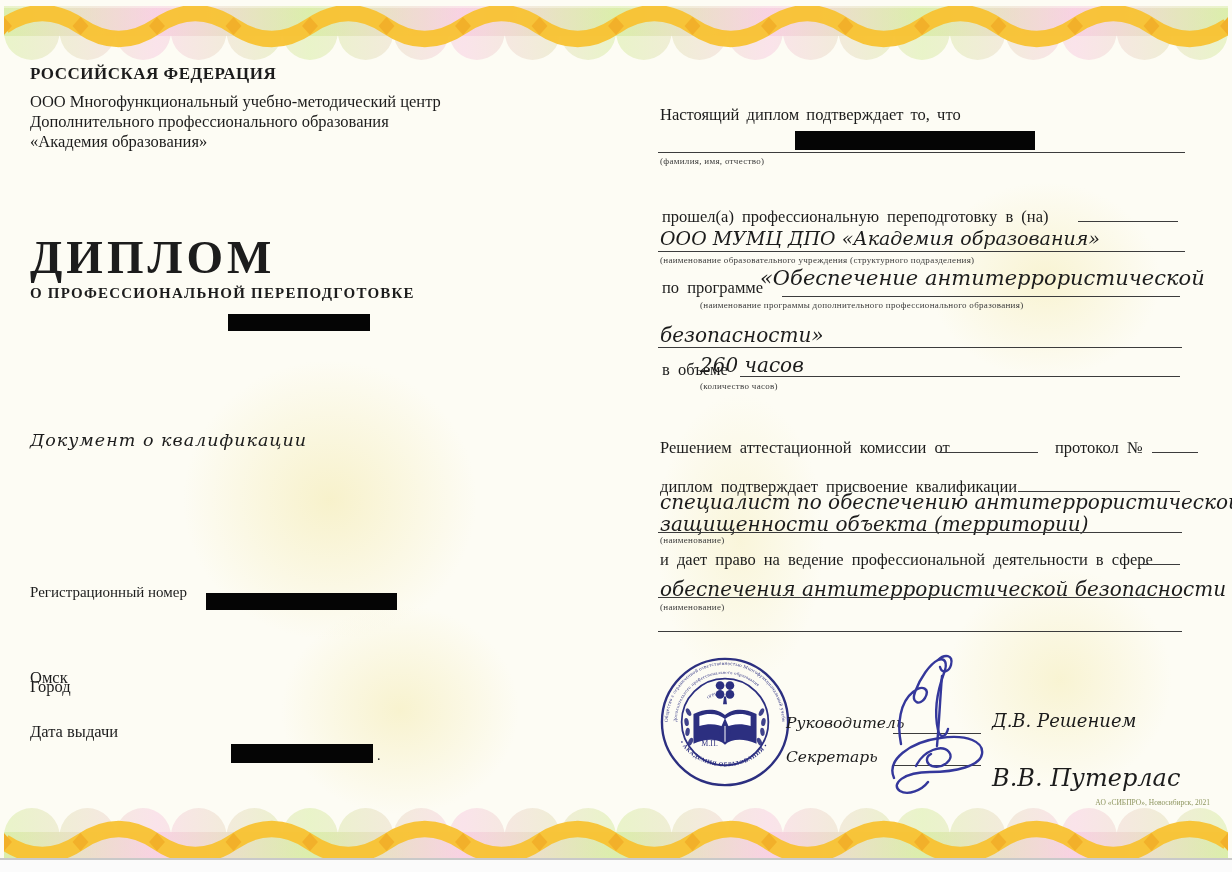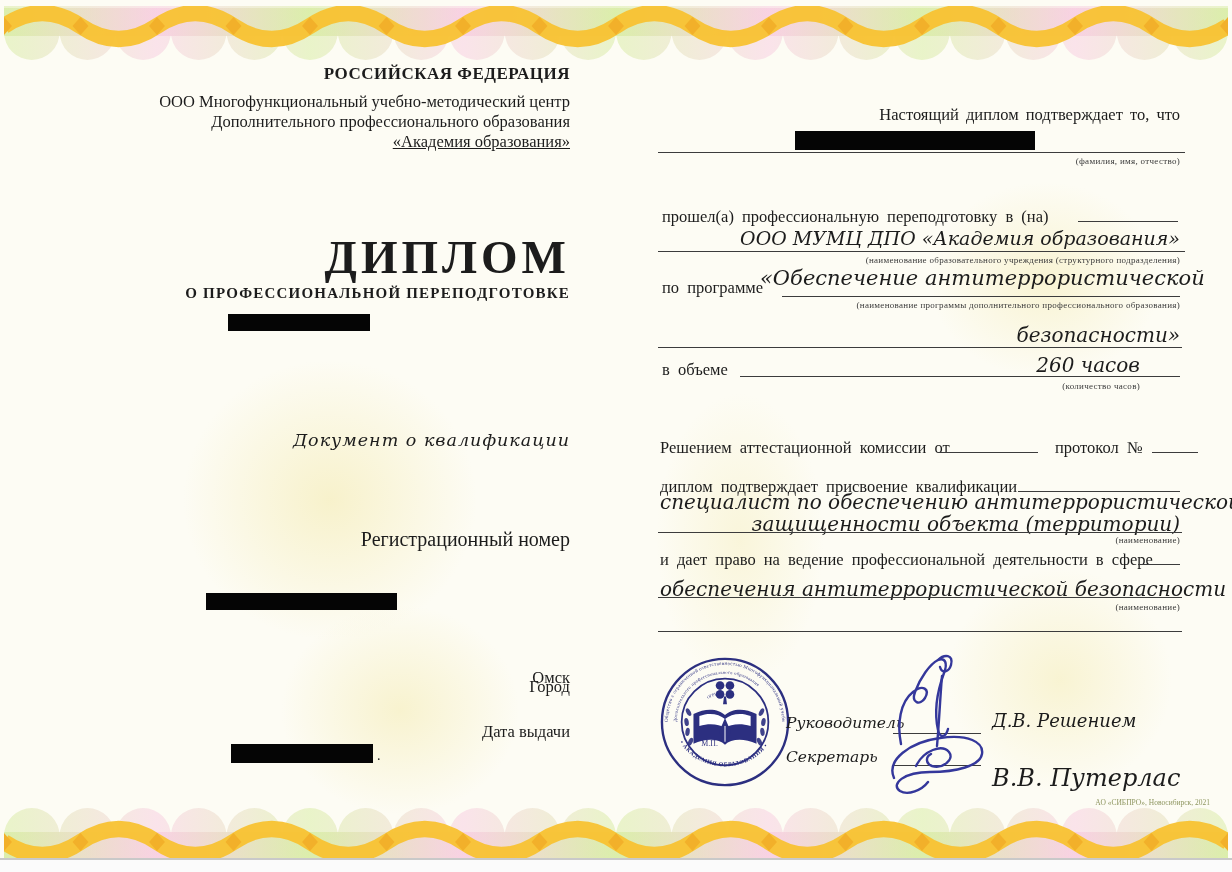--- a/index.html
+++ b/index.html
@@ -21,21 +21,21 @@
        background:radial-gradient(closest-side,rgba(243,233,170,.45),rgba(243,233,170,0) 70%);}
   .wm5{left:620px;top:330px;width:240px;height:420px;
        background:radial-gradient(closest-side,rgba(243,233,170,.35),rgba(243,233,170,0) 70%);}
 
   .border-strip{position:absolute;left:4px;right:4px;height:54px;}
   .border-top{top:6px;}
   .border-bottom{top:808px;}
   .border-strip svg{display:block;width:100%;height:100%;}
 
   .t{position:absolute;white-space:nowrap;}
-  .c{text-align:right;}
+  .c{text-align:left;}
   .val{font-family:"DejaVu Serif",serif;font-style:italic;}
   .cap{font-size:9px;color:#3a3a3a;letter-spacing:.3px;}
   .rule{position:absolute;height:0;border-bottom:1.4px solid #3c3c3c;}
   .bar{position:absolute;background:#050505;}
   .label{font-size:16.5px;word-spacing:4px;}
 
   .sigpath{stroke:#34379b;stroke-width:2.4;fill:none;stroke-linecap:round;stroke-linejoin:round;}
   .sealcol{fill:#2c2f80;}
 </style>
 </head>
@@ -112,30 +112,30 @@
         <path d="M1070,20 L1078,11 L1086,20 L1078,29 Z"></path>
           <path d="M1147,20 L1155,11 L1163,20 L1155,29 Z"></path>
         <path d="M1224,20 L1232,11 L1240,20 L1232,29 Z"></path>
       </g>
     </svg>
   </div>
 
   <div class="t c" style="left:30px;top:64px;width:540px;font-weight:bold;font-size:17px;letter-spacing:.5px;">РОССИЙСКАЯ ФЕДЕРАЦИЯ</div>
   <div class="t c" style="left:30px;top:92px;width:540px;font-size:16.5px;">ООО Многофункциональный учебно-методический центр</div>
   <div class="t c" style="left:30px;top:112px;width:540px;font-size:16.5px;">Дополнительного профессионального образования</div>
-  <div class="t c" style="left:30px;top:132px;width:540px;font-size:16.5px;text-decoration:underline;">«Академия образования»</div>
+  <div class="t c" style="left:30px;top:132px;width:540px;font-size:16.5px;">«Академия образования»</div>
 
   <div class="t c" style="left:30px;top:234px;width:540px;font-weight:bold;font-size:47px;letter-spacing:4px;line-height:1;">ДИПЛОМ</div>
   <div class="t c" style="left:30px;top:285px;width:540px;font-weight:bold;font-size:15px;letter-spacing:1.2px;">О ПРОФЕССИОНАЛЬНОЙ ПЕРЕПОДГОТОВКЕ</div>
 
   <div class="bar" style="left:228px;top:314px;width:142px;height:17px;"></div>
 
   <div class="t c val" style="left:30px;top:430px;width:540px;font-size:17.5px;letter-spacing:1px;">Документ о квалификации</div>
 
-  <div class="t c" style="left:30px;top:528px;width:540px;font-size:20px;">Регистрационный номер</div>
+  <div class="t c" style="left:30px;top:584px;width:540px;font-size:15px;">Регистрационный номер</div>
   <div class="bar" style="left:206px;top:593px;width:191px;height:17px;"></div>
 
   <div class="t c" style="left:30px;top:643px;width:540px;font-size:16.5px;margin-top:34px;">Город</div>
   <div class="t c" style="left:30px;top:668px;width:540px;font-size:16.5px;">Омск</div>
 
   <div class="t c" style="left:30px;top:722px;width:540px;font-size:16.5px;">Дата выдачи</div>
   <div class="bar" style="left:231px;top:744px;width:142px;height:19px;"></div>
   <div class="t" style="left:377px;top:748px;font-size:14px;">.</div>
 
   <div class="t c" style="left:660px;top:105px;width:520px;font-size:16.5px;word-spacing:3px;">Настоящий диплом подтверждает то, что</div>

